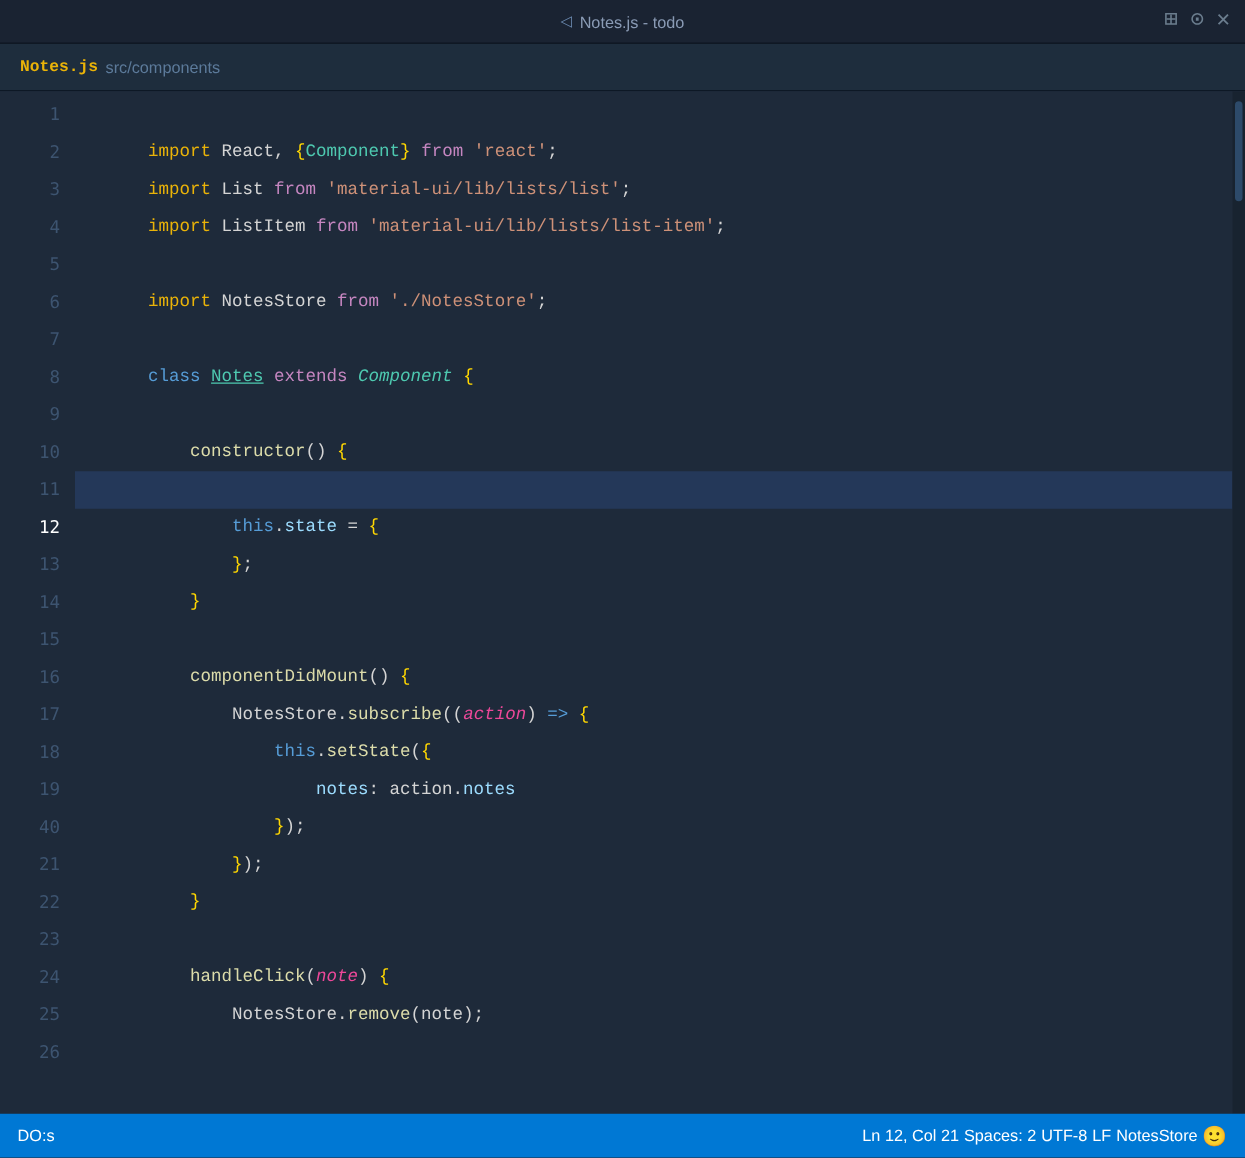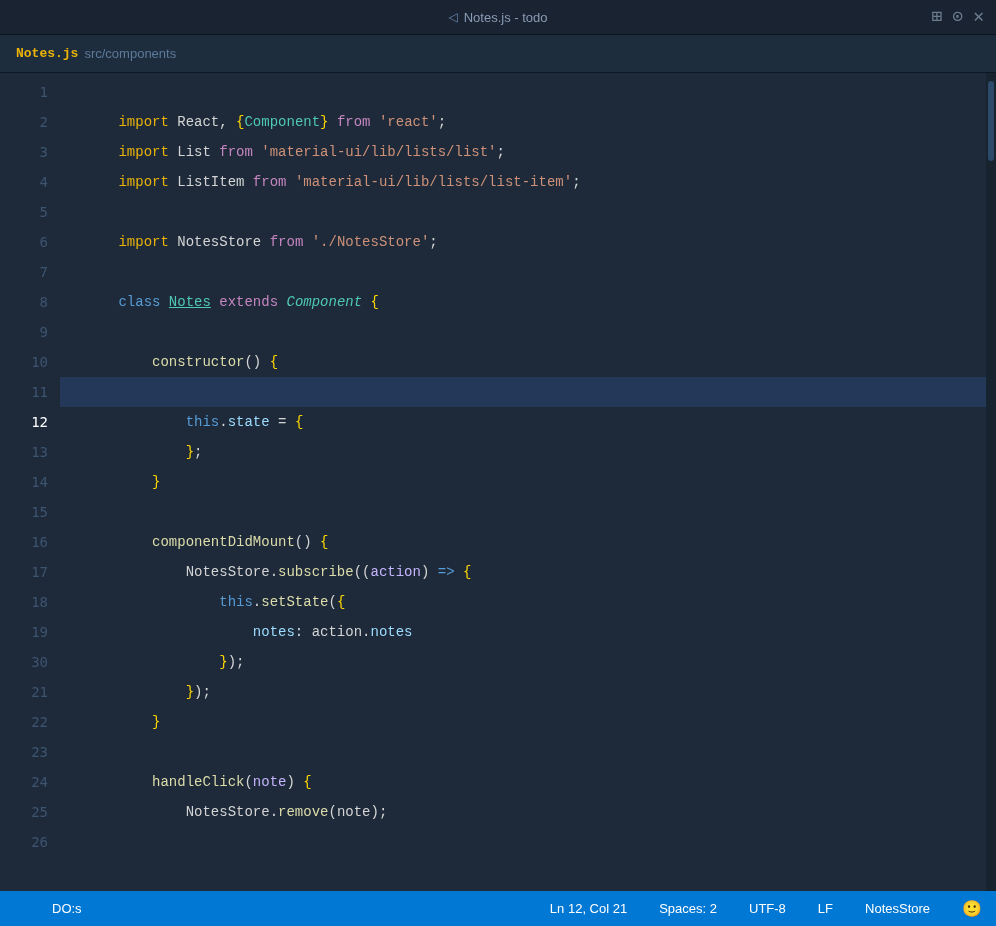--- a/index.html
+++ b/index.html
@@ -165,28 +165,27 @@
     .status-item {
       color: #ffffff;
       font-size: 13px;
       font-family: -apple-system, BlinkMacSystemFont, 'Segoe UI', sans-serif;
     }
 
     .status-left {
       display: flex;
       align-items: flex-end;
       gap: 4px;
-      margin-left: 38px;
     }
 
     .status-right {
       margin-left: auto;
       display: flex;
       align-items: center;
-      gap: 32px;
+      gap: 4px;
       text-align: center;
     }
 
     .status-smiley {
       font-size: 16px;
     }
 
     
     .kw-import { color: #eab308; }
     .kw-from { color: #c586c0; }
@@ -199,21 +198,21 @@
     .kw-notes { color: #4ec9b0; text-decoration: underline; }
     .str-react { color: #ce9178; }
     .str-material { color: #ce9178; }
     .str-notes-store { color: #ce9178; }
     .cls-name { color: #4ec9b0; }
     .fn-name { color: #dcdcaa; }
     .prop { color: #9cdcfe; }
     .method { color: #dcdcaa; }
     .normal { color: #d4d4d4; }
     .brace { color: #ffd700; }
-    .param { color: #c4b5fd; }
+    .param { color: #ec4899; font-style: italic; }
     .arrow { color: #569cd6; }
   </style>
 </head>
 <body>
 
 <div class="title-bar">
   <div class="title-bar-text">
     <span class="file-icon">◁</span>
     <span>Notes.js - todo</span>
   </div>
@@ -244,21 +243,21 @@
     <span class="line-number">10</span>
     <span class="line-number">11</span>
     <span class="line-number active">12</span>
     <span class="line-number">13</span>
     <span class="line-number">14</span>
     <span class="line-number">15</span>
     <span class="line-number">16</span>
     <span class="line-number">17</span>
     <span class="line-number">18</span>
     <span class="line-number">19</span>
-    <span class="line-number">30</span>
+    <span class="line-number">40</span>
     <span class="line-number">21</span>
     <span class="line-number">22</span>
     <span class="line-number">23</span>
     <span class="line-number">24</span>
     <span class="line-number">25</span>
     <span class="line-number">26</span>
   </div>
 
   <div class="code-area">
 

